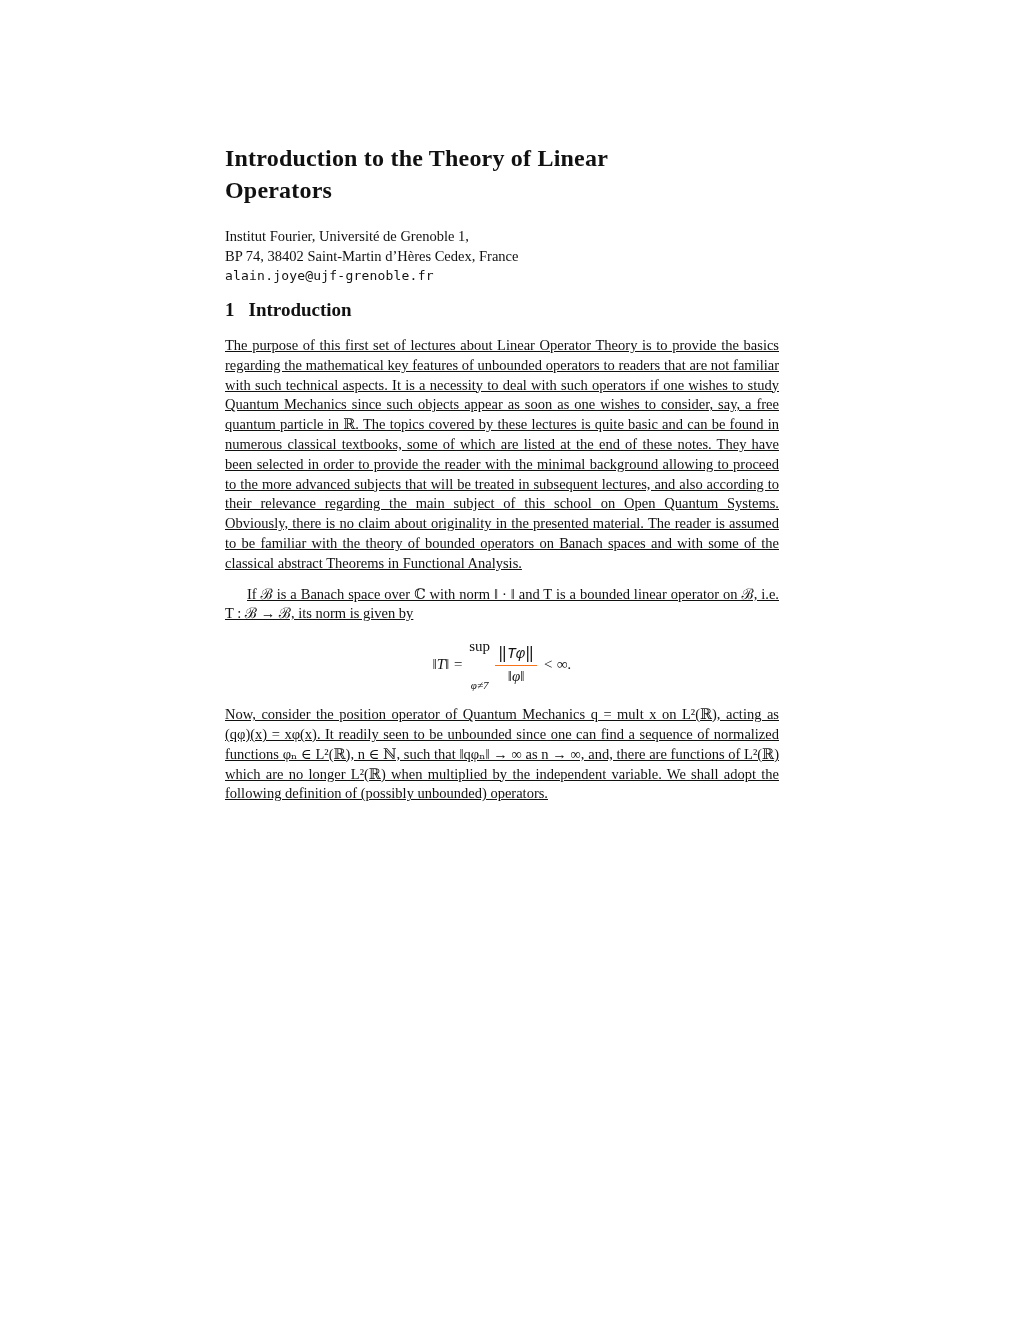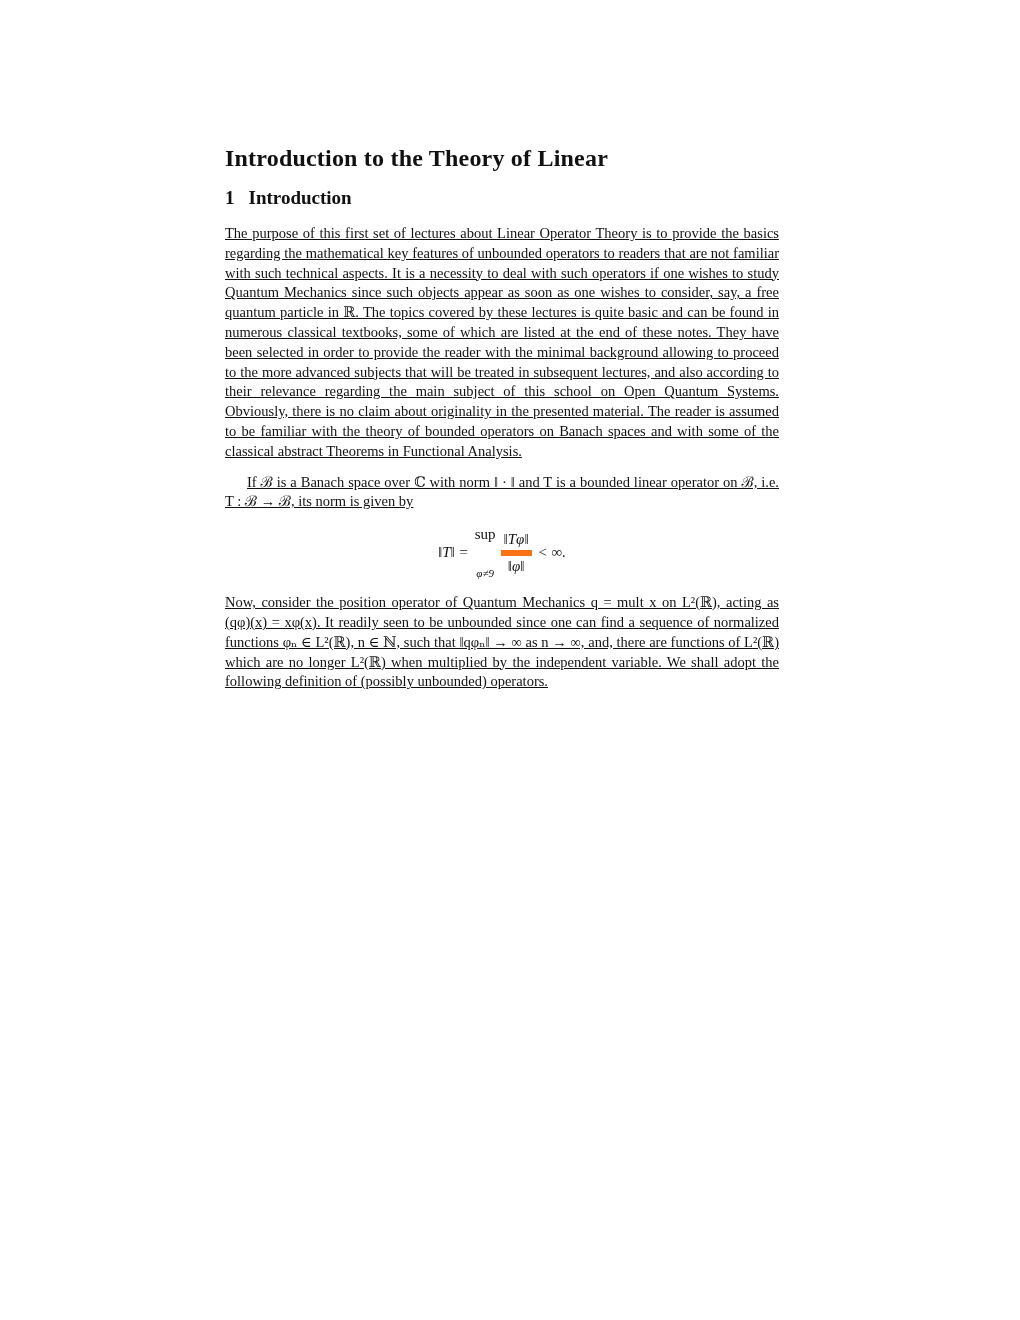--- a/index.html
+++ b/index.html
@@ -88,53 +88,60 @@
     line-height: 12px;
   }
   .eq-frac {
     display: inline-flex;
     flex-direction: column;
     align-items: center;
   }
   .eq-num {
     font-style: italic;
     padding: 0 3px 2px 3px;
-    border-bottom: 6px solid #f97316;
+    border-bottom: 1px solid #f97316;
+    font-family: Liberation Mono, monospace;
   }
   .eq-den {
     font-style: italic;
     padding-top: 2px;
   }
 </style>
 </head>
 <body>
 
 <div class="page">
   <div class="content">
 
     <h1 class="title">
       <span class="title-line">Introduction to the Theory of Linear</span>
+      <span class="title-line">Operators</span>
     </h1>
 
 
+    <div class="affiliation">
+      <div>Institut Fourier, Université de Grenoble 1,</div>
+      <div>BP 74, 38402 Saint-Martin d’Hères Cedex, France</div>
+      <div class="email">alain.joye@ujf-grenoble.fr</div>
+    </div>
 
     <h2 class="section-heading">
       <span class="sec-num">1</span><span>Introduction</span>
     </h2>
 
     <p class="body-par">The purpose of this first set of lectures about Linear Operator Theory is to provide the basics regarding the mathematical key features of unbounded operators to readers that are not familiar with such technical aspects. It is a necessity to deal with such operators if one wishes to study Quantum Mechanics since such objects appear as soon as one wishes to consider, say, a free quantum particle in ℝ. The topics covered by these lectures is quite basic and can be found in numerous classical textbooks, some of which are listed at the end of these notes. They have been selected in order to provide the reader with the minimal background allowing to proceed to the more advanced subjects that will be treated in subsequent lectures, and also according to their relevance regarding the main subject of this school on Open Quantum Systems. Obviously, there is no claim about originality in the presented material. The reader is assumed to be familiar with the theory of bounded operators on Banach spaces and with some of the classical abstract Theorems in Functional Analysis.</p>
 
 
     <p class="body-par indent">If ℬ is a Banach space over ℂ with norm ‖ · ‖ and T is a bounded linear operator on ℬ, i.e. T : ℬ → ℬ, its norm is given by</p>
 
     <div class="equation">
       <span class="eq-lhs">‖T‖ =</span>
       <span class="eq-supwrap">
         <span class="eq-op">sup</span>
-        <span class="eq-cond">φ≠9</span>
+        <span class="eq-cond">φ≠7</span>
       </span>
       <span class="eq-frac">
         <span class="eq-num">‖Tφ‖</span>
         <span class="eq-den">‖φ‖</span>
       </span>
       <span class="eq-rhs">&lt; ∞.</span>
     </div>
 
     <p class="body-par">Now, consider the position operator of Quantum Mechanics q = mult x on L²(ℝ), acting as (qφ)(x) = xφ(x). It readily seen to be unbounded since one can find a sequence of normalized functions φₙ ∈ L²(ℝ), n ∈ ℕ, such that ‖qφₙ‖ → ∞ as n → ∞, and, there are functions of L²(ℝ) which are no longer L²(ℝ) when multiplied by the independent variable. We shall adopt the following definition of (possibly unbounded) operators.</p>
 

